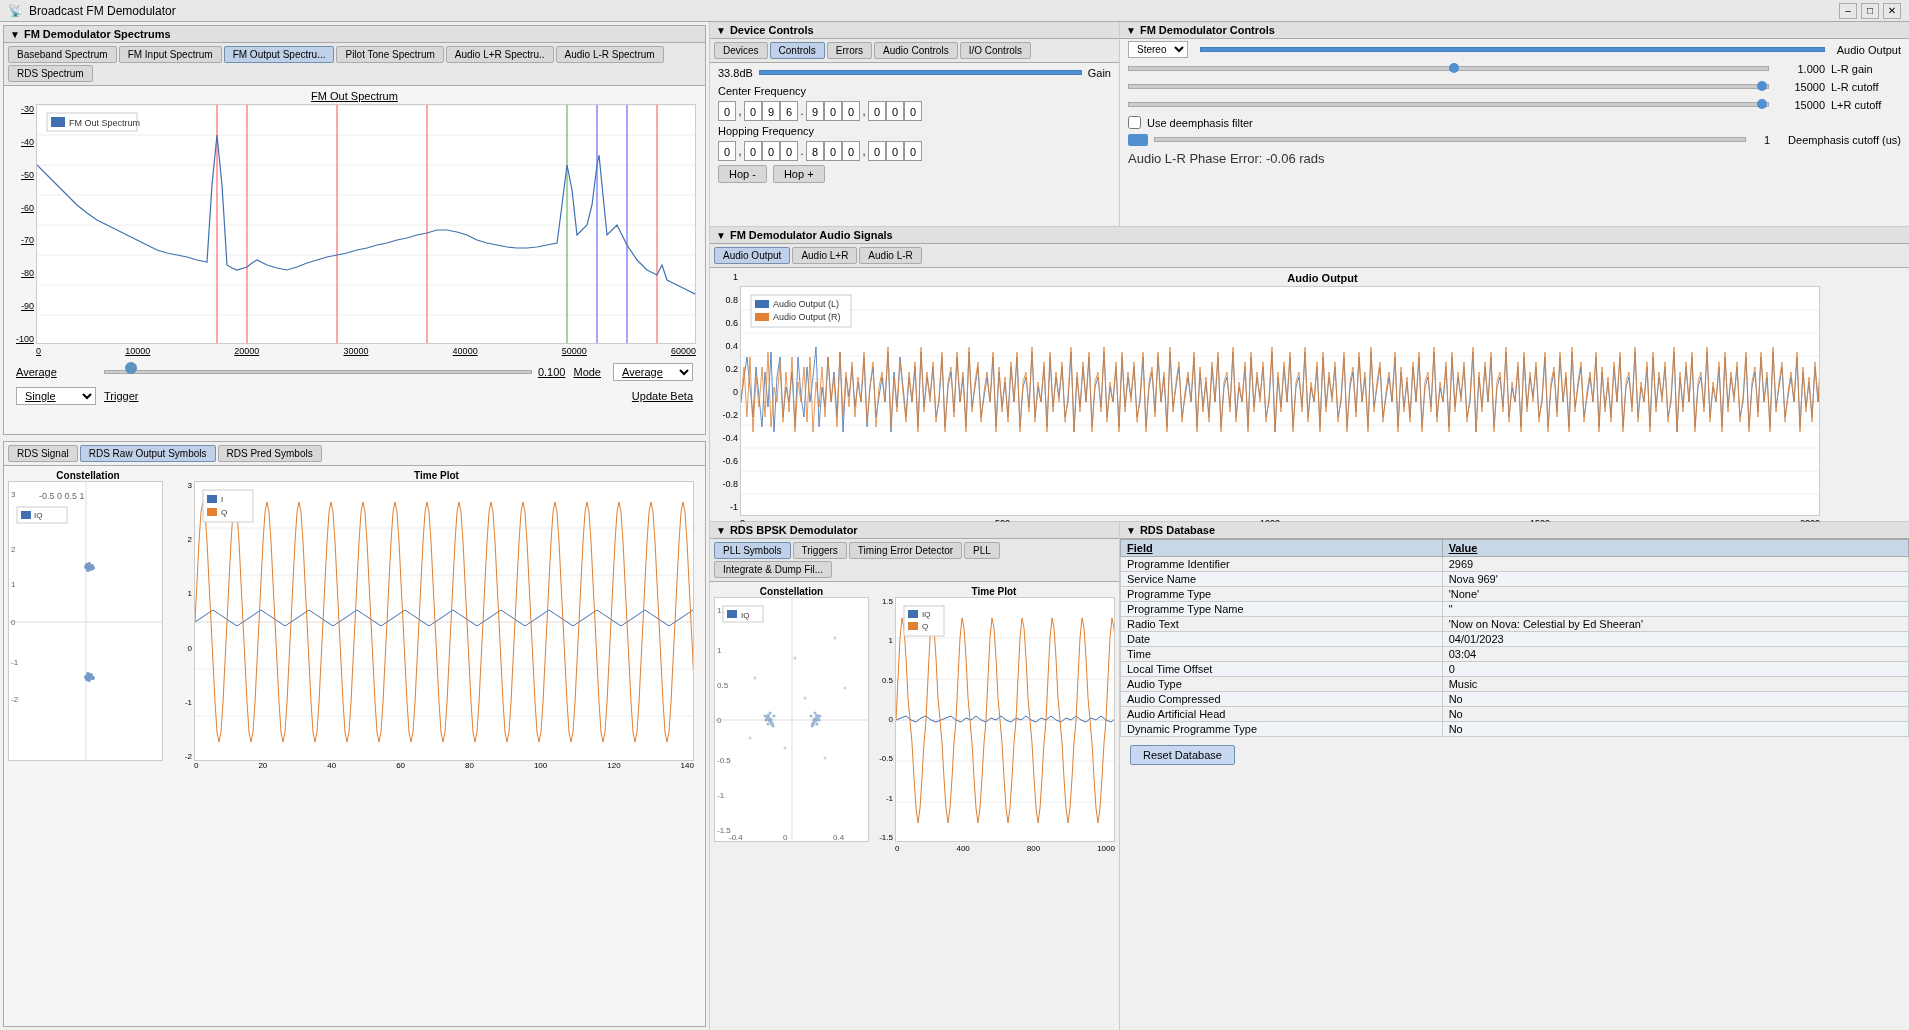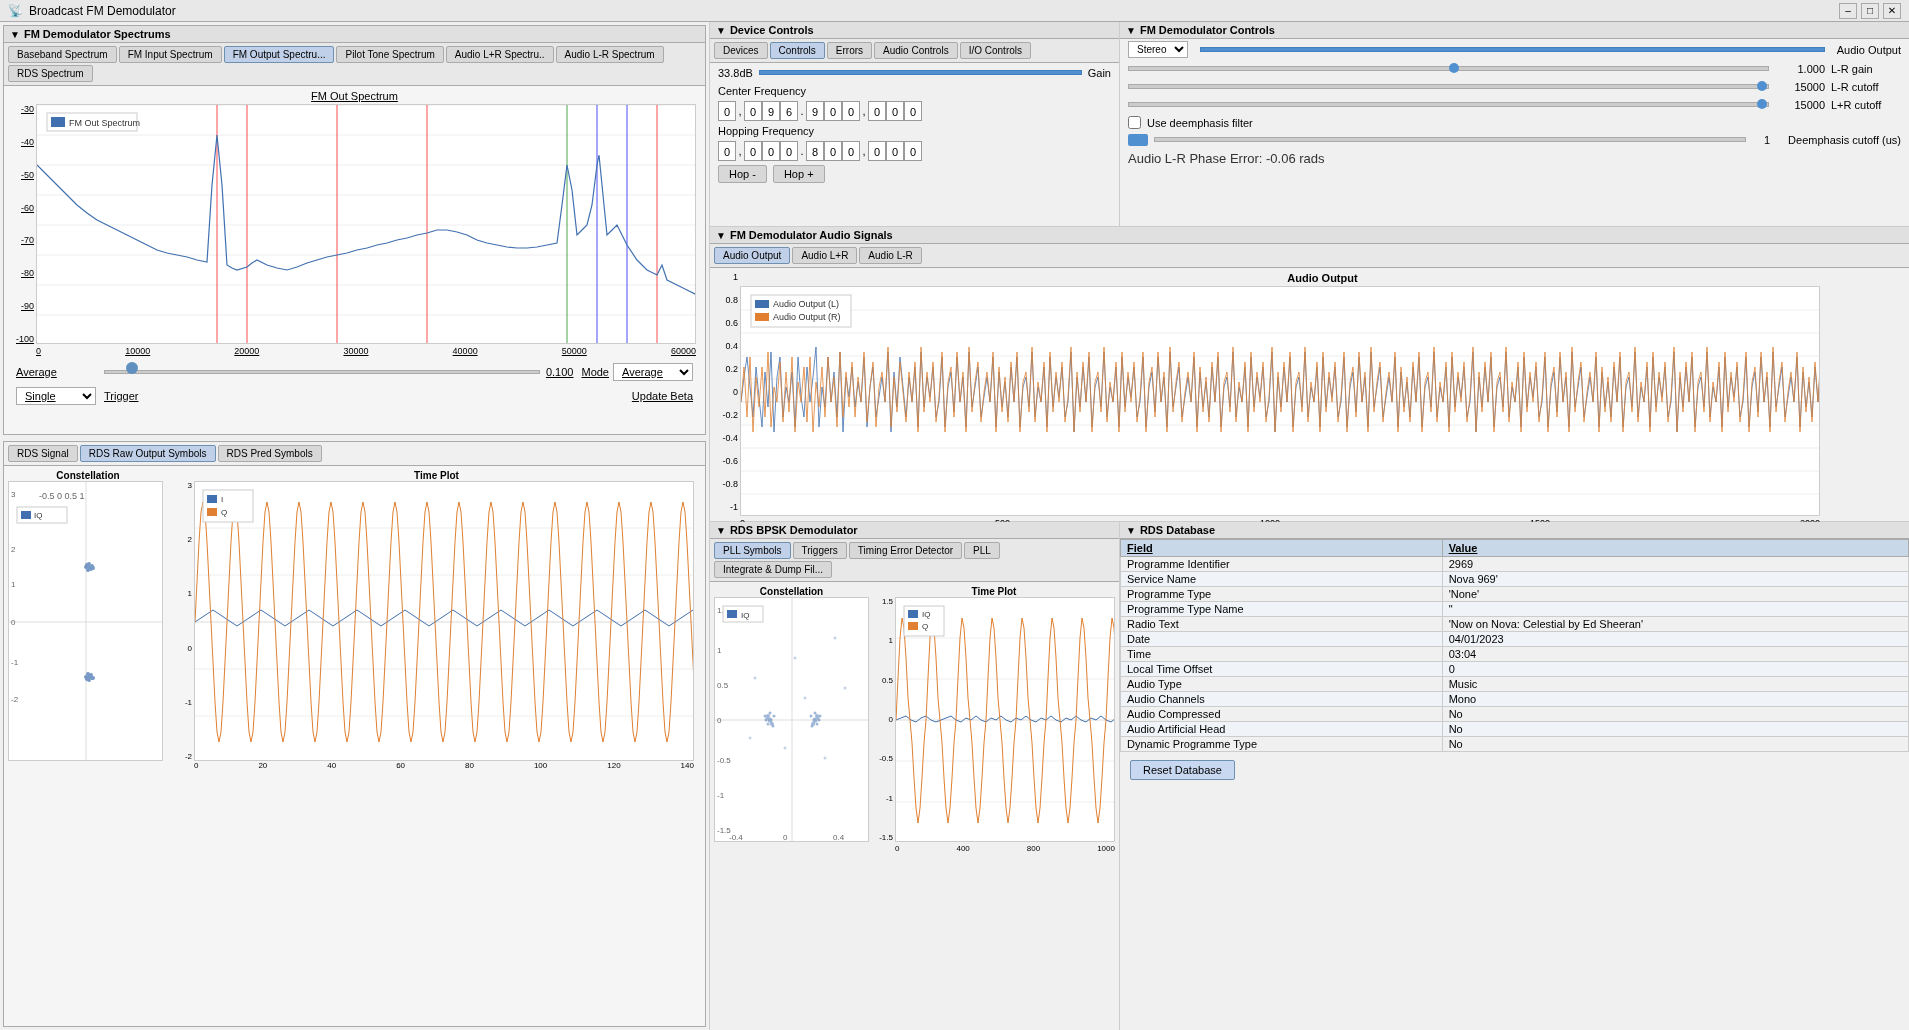--- a/index.html
+++ b/index.html
@@ -163,21 +163,21 @@
 
         <div class="control-row" style="margin-top:4px;">
           <span class="control-label">Average</span>
           <div style="flex:1; display:flex; align-items:center; gap:6px;">
             <div class="slider-container" style="flex:1;">
               <div class="slider-track"></div>
               <div class="slider-thumb" style="left:5%;"></div>
             </div>
             <span>0.100</span>
           </div>
-          <div style="display:flex; align-items:center; gap:4px;">
+          <div style="display:flex; align-items:center; gap:12px;">
             <span>Mode</span>
             <select class="dropdown">
               <option>Average</option>
             </select>
           </div>
         </div>
         <div class="dropdown-row">
           <select class="dropdown" style="width:80px;">
             <option>Single</option>
           </select>
@@ -692,24 +692,20 @@
                 </tr>
                 <tr>
                   <td>Local Time Offset</td>
                   <td>0</td>
                 </tr>
                 <tr>
                   <td>Audio Type</td>
                   <td>Music</td>
                 </tr>
                 <tr>
-                  <td>Audio Channels</td>
-                  <td>Mono</td>
-                </tr>
-                <tr>
                   <td>Audio Compressed</td>
                   <td>No</td>
                 </tr>
                 <tr>
                   <td>Audio Artificial Head</td>
                   <td>No</td>
                 </tr>
                 <tr>
                   <td>Dynamic Programme Type</td>
                   <td>No</td>

